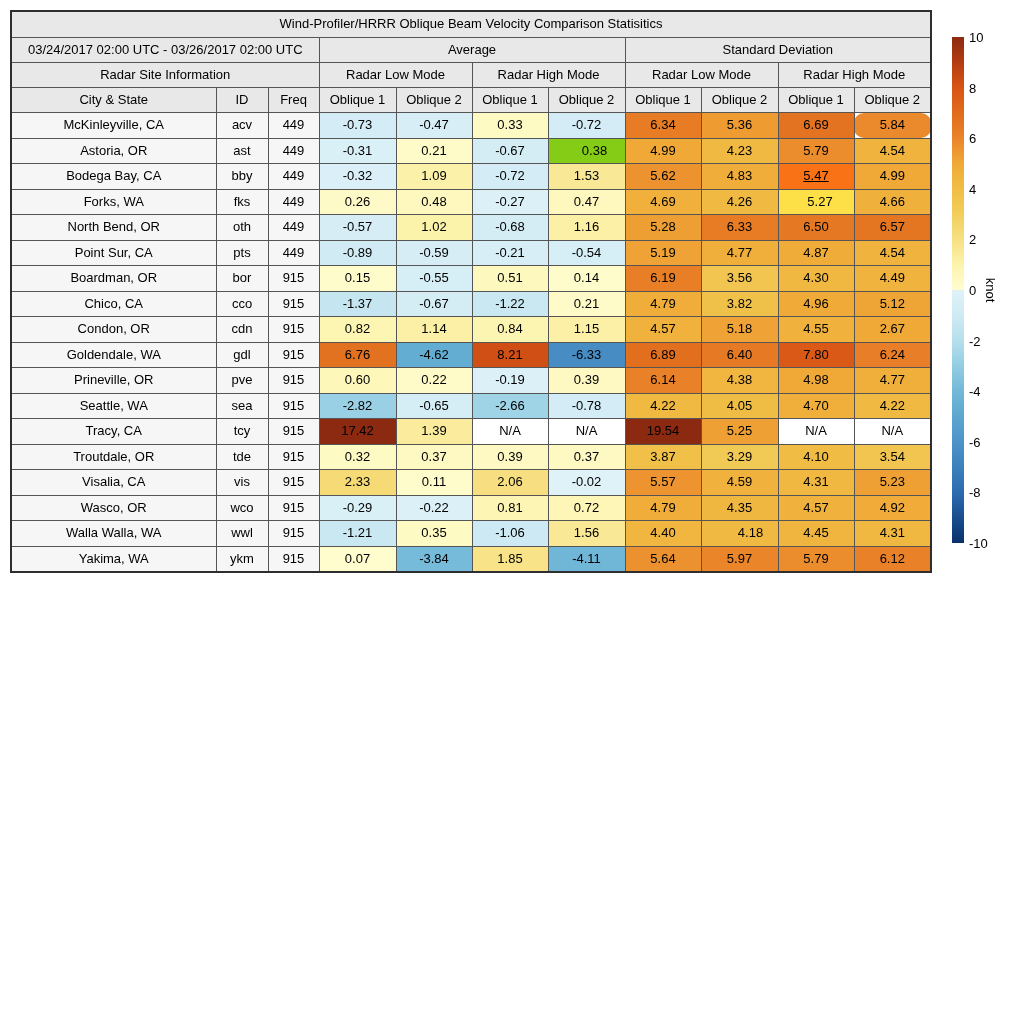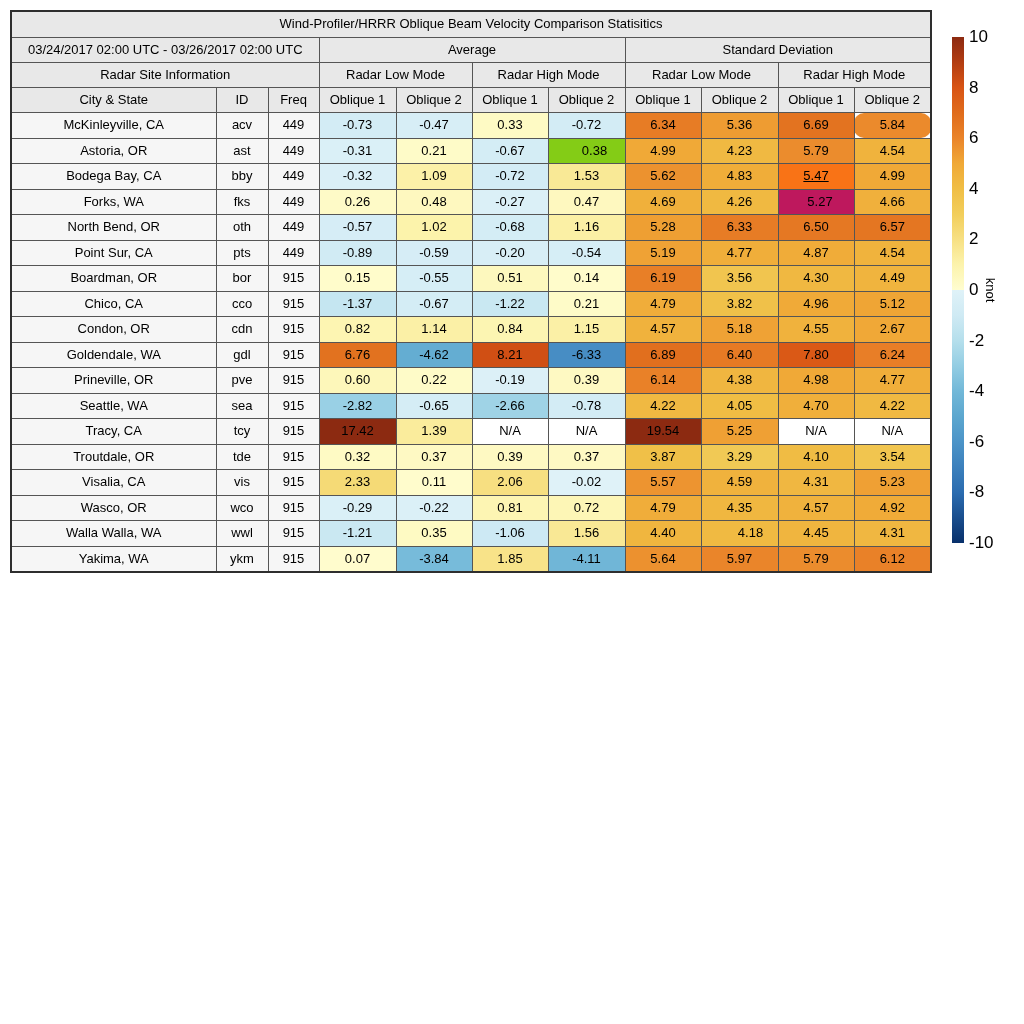--- a/index.html
+++ b/index.html
@@ -19,21 +19,21 @@
     overflow:hidden;white-space:nowrap;
   }
   .stats thead th{background:#e8e8e8;height:24px;}
   .stats tr.title-row th{height:25px;}
   .stats tbody td{height:24.5px;}
   .stats td.site{background:#f6f6f6;}
   .stats td.val{background:#ffffff;}
 
   .colorbar{position:absolute;left:952px;top:37px;width:70px;height:506px;}
   .cb-gradient{position:absolute;left:0;top:0;width:12px;height:506px;}
-  .cb-tick{position:absolute;left:17px;transform:translateY(-50%);font-size:17px;white-space:nowrap;}
+  .cb-tick{position:absolute;left:17px;transform:translateY(-50%);font-size:13px;white-space:nowrap;}
   .cb-unit{position:absolute;left:38px;top:253px;transform:translate(-50%,-50%) rotate(90deg);font-size:13px;white-space:nowrap;}
 </style>
 </head>
 <body>
 
 <div class="canvas">
 
   <table class="stats">
     <colgroup>
       <col style="width:205px">
@@ -121,21 +121,21 @@
         <tr>
           <td class="site">Forks, WA</td>
           <td class="site">fks</td>
           <td class="site">449</td>
           <td class="val" style="background: rgb(254, 250, 199);">0.26</td>
           <td class="val" style="background: rgb(254, 248, 191);">0.48</td>
           <td class="val" style="background: rgb(219, 240, 247);">-0.27</td>
           <td class="val" style="background: rgb(254, 248, 191);">0.47</td>
           <td class="val" style="background: rgb(240, 176, 59);">4.69</td>
           <td class="val" style="background: rgb(240, 185, 65);">4.26</td>
-          <td class="val" style="background: #be185d; padding-left: 8px;">5.27</td>
+          <td class="val" style="background: #fde047; padding-left: 8px;">5.27</td>
           <td class="val" style="background: rgb(240, 176, 60);">4.66</td>
         </tr>
         <tr>
           <td class="site">North Bend, OR</td>
           <td class="site">oth</td>
           <td class="site">449</td>
           <td class="val" style="background: rgb(214, 237, 246);">-0.57</td>
           <td class="val" style="background: rgb(252, 243, 171);">1.02</td>
           <td class="val" style="background: rgb(212, 237, 245);">-0.68</td>
           <td class="val" style="background: rgb(251, 240, 165);">1.16</td>
@@ -143,21 +143,21 @@
           <td class="val" style="background: rgb(231, 124, 37);">6.33</td>
           <td class="val" style="background: rgb(229, 120, 35);">6.50</td>
           <td class="val" style="background: rgb(228, 118, 34);">6.57</td>
         </tr>
         <tr>
           <td class="site">Point Sur, CA</td>
           <td class="site">pts</td>
           <td class="site">449</td>
           <td class="val" style="background: rgb(209, 235, 244);">-0.89</td>
           <td class="val" style="background: rgb(214, 237, 246);">-0.59</td>
-          <td class="val" style="background: rgb(216, 238, 246);">-0.20</td>
+          <td class="val" style="background: rgb(216, 238, 246);">-0.21</td>
           <td class="val" style="background: rgb(214, 238, 246);">-0.54</td>
           <td class="val" style="background: rgb(239, 162, 53);">5.19</td>
           <td class="val" style="background: rgb(240, 174, 58);">4.77</td>
           <td class="val" style="background: rgb(240, 172, 57);">4.87</td>
           <td class="val" style="background: rgb(240, 179, 61);">4.54</td>
         </tr>
         <tr>
           <td class="site">Boardman, OR</td>
           <td class="site">bor</td>
           <td class="site">915</td>

